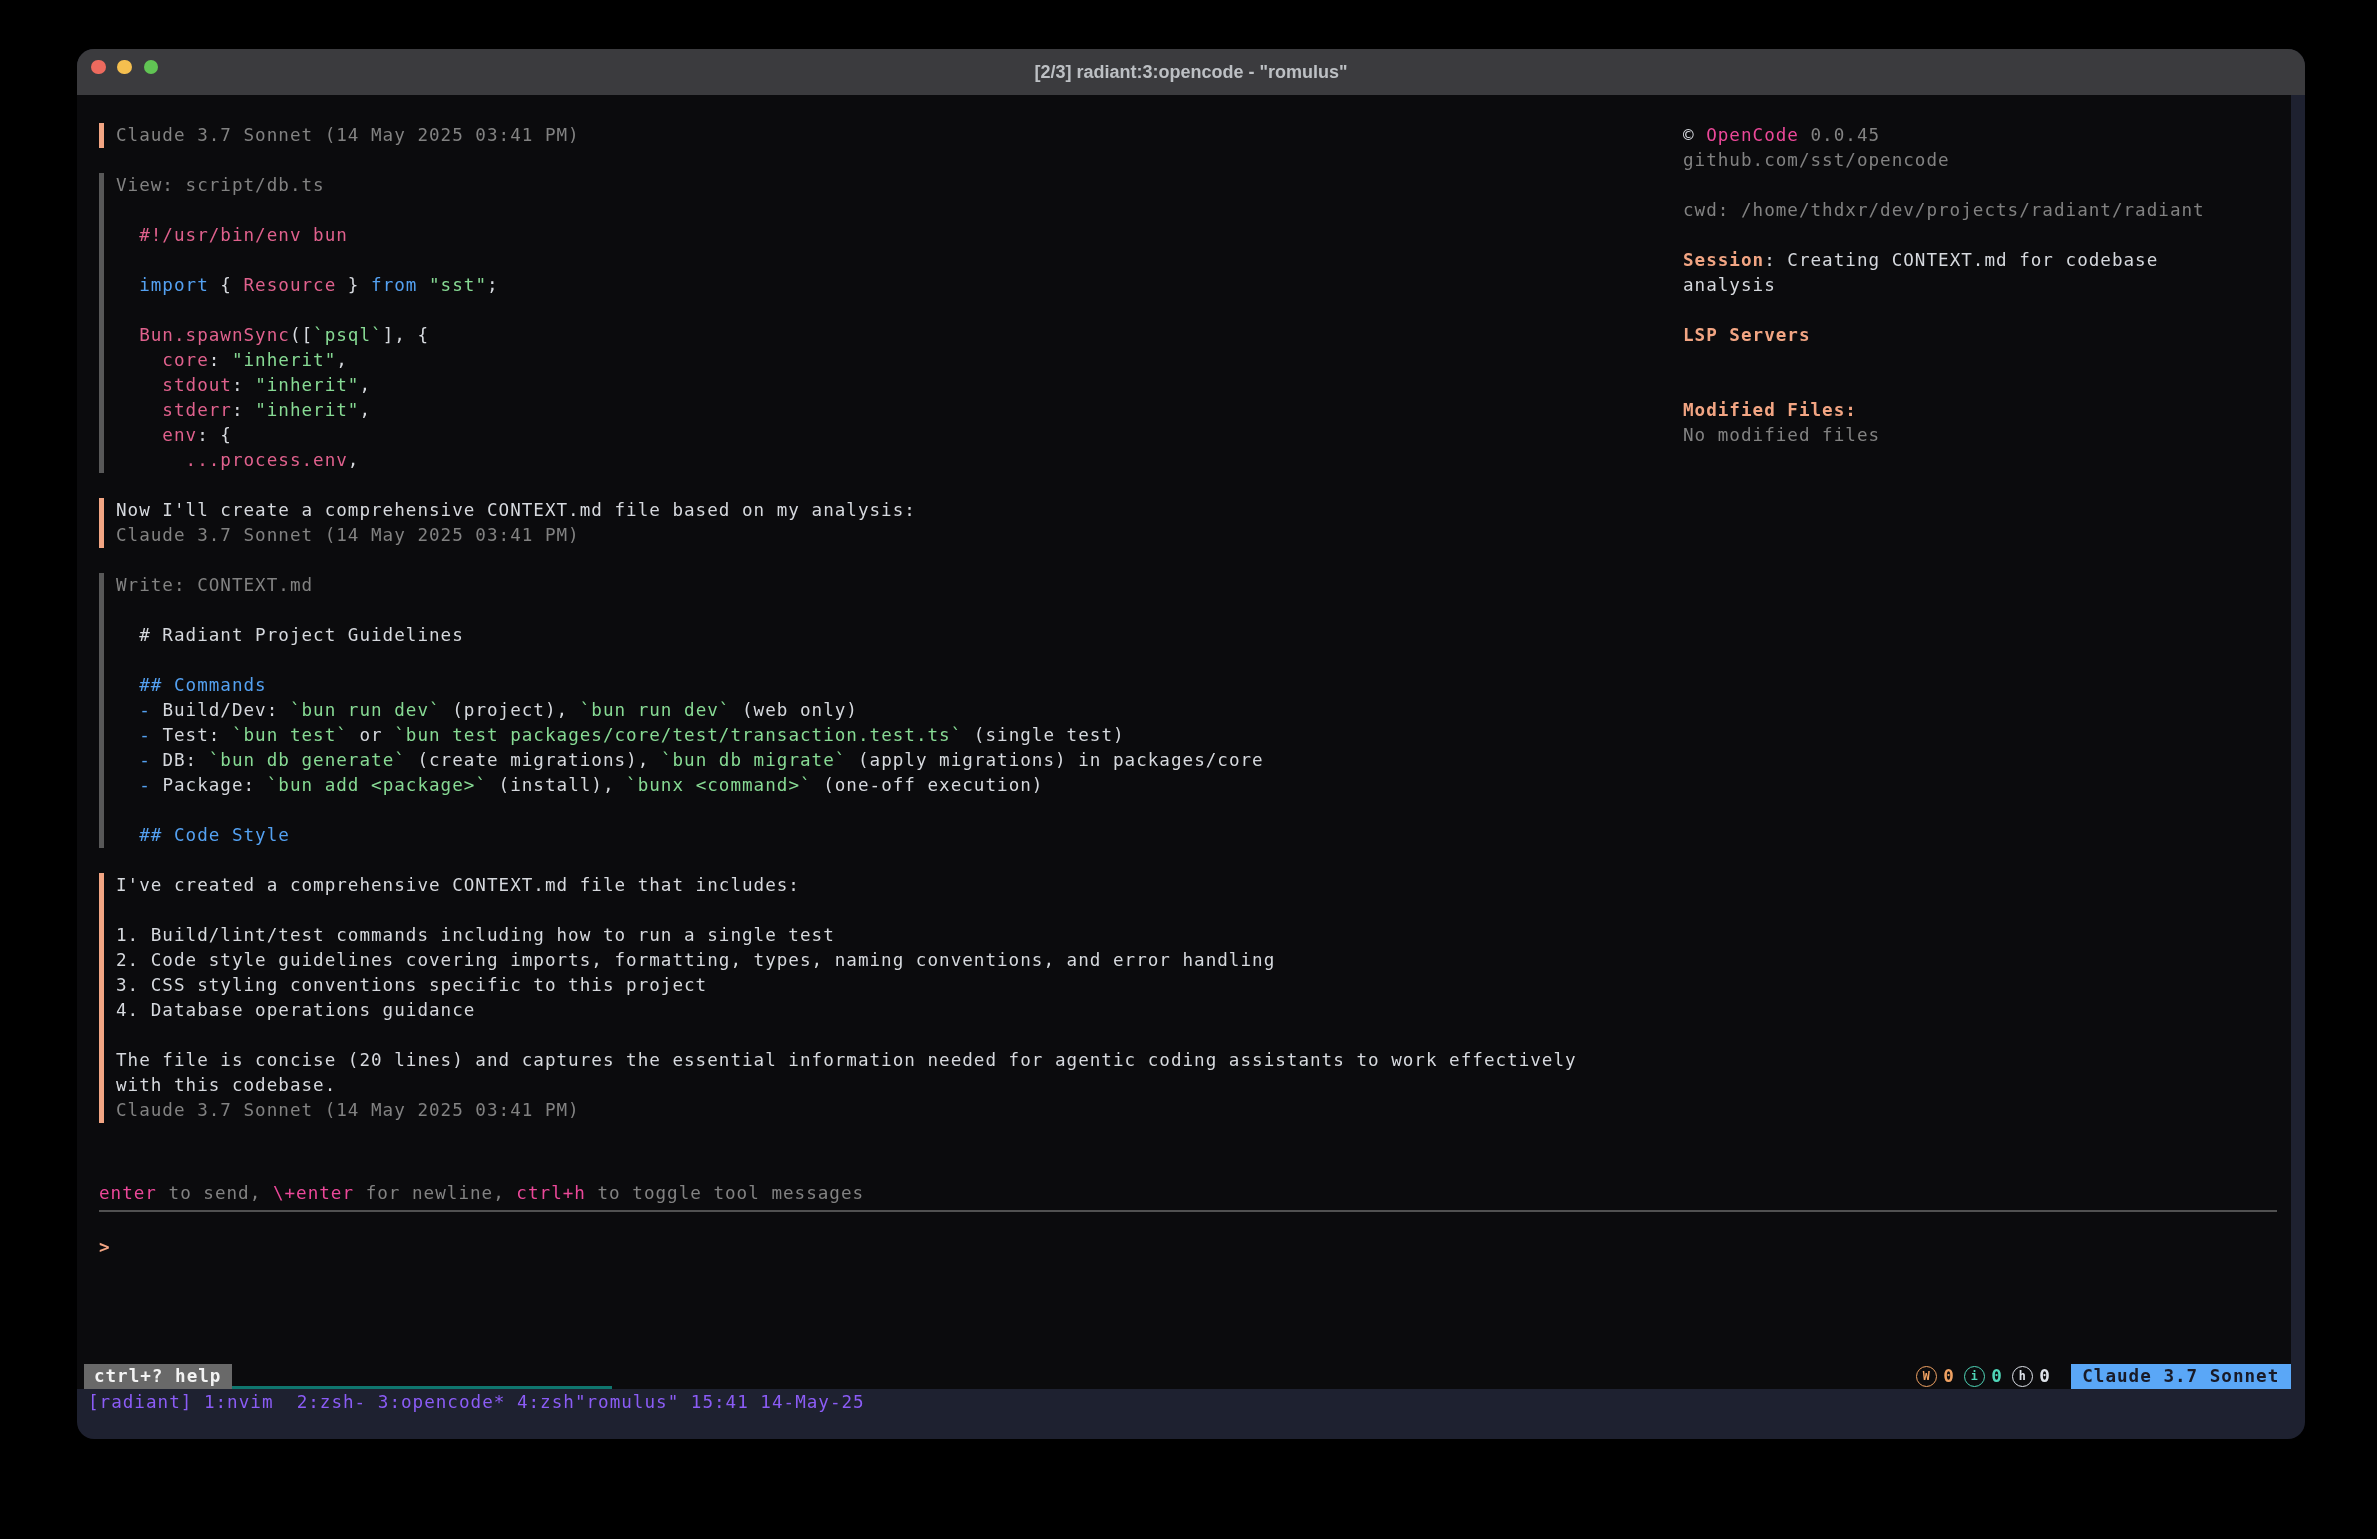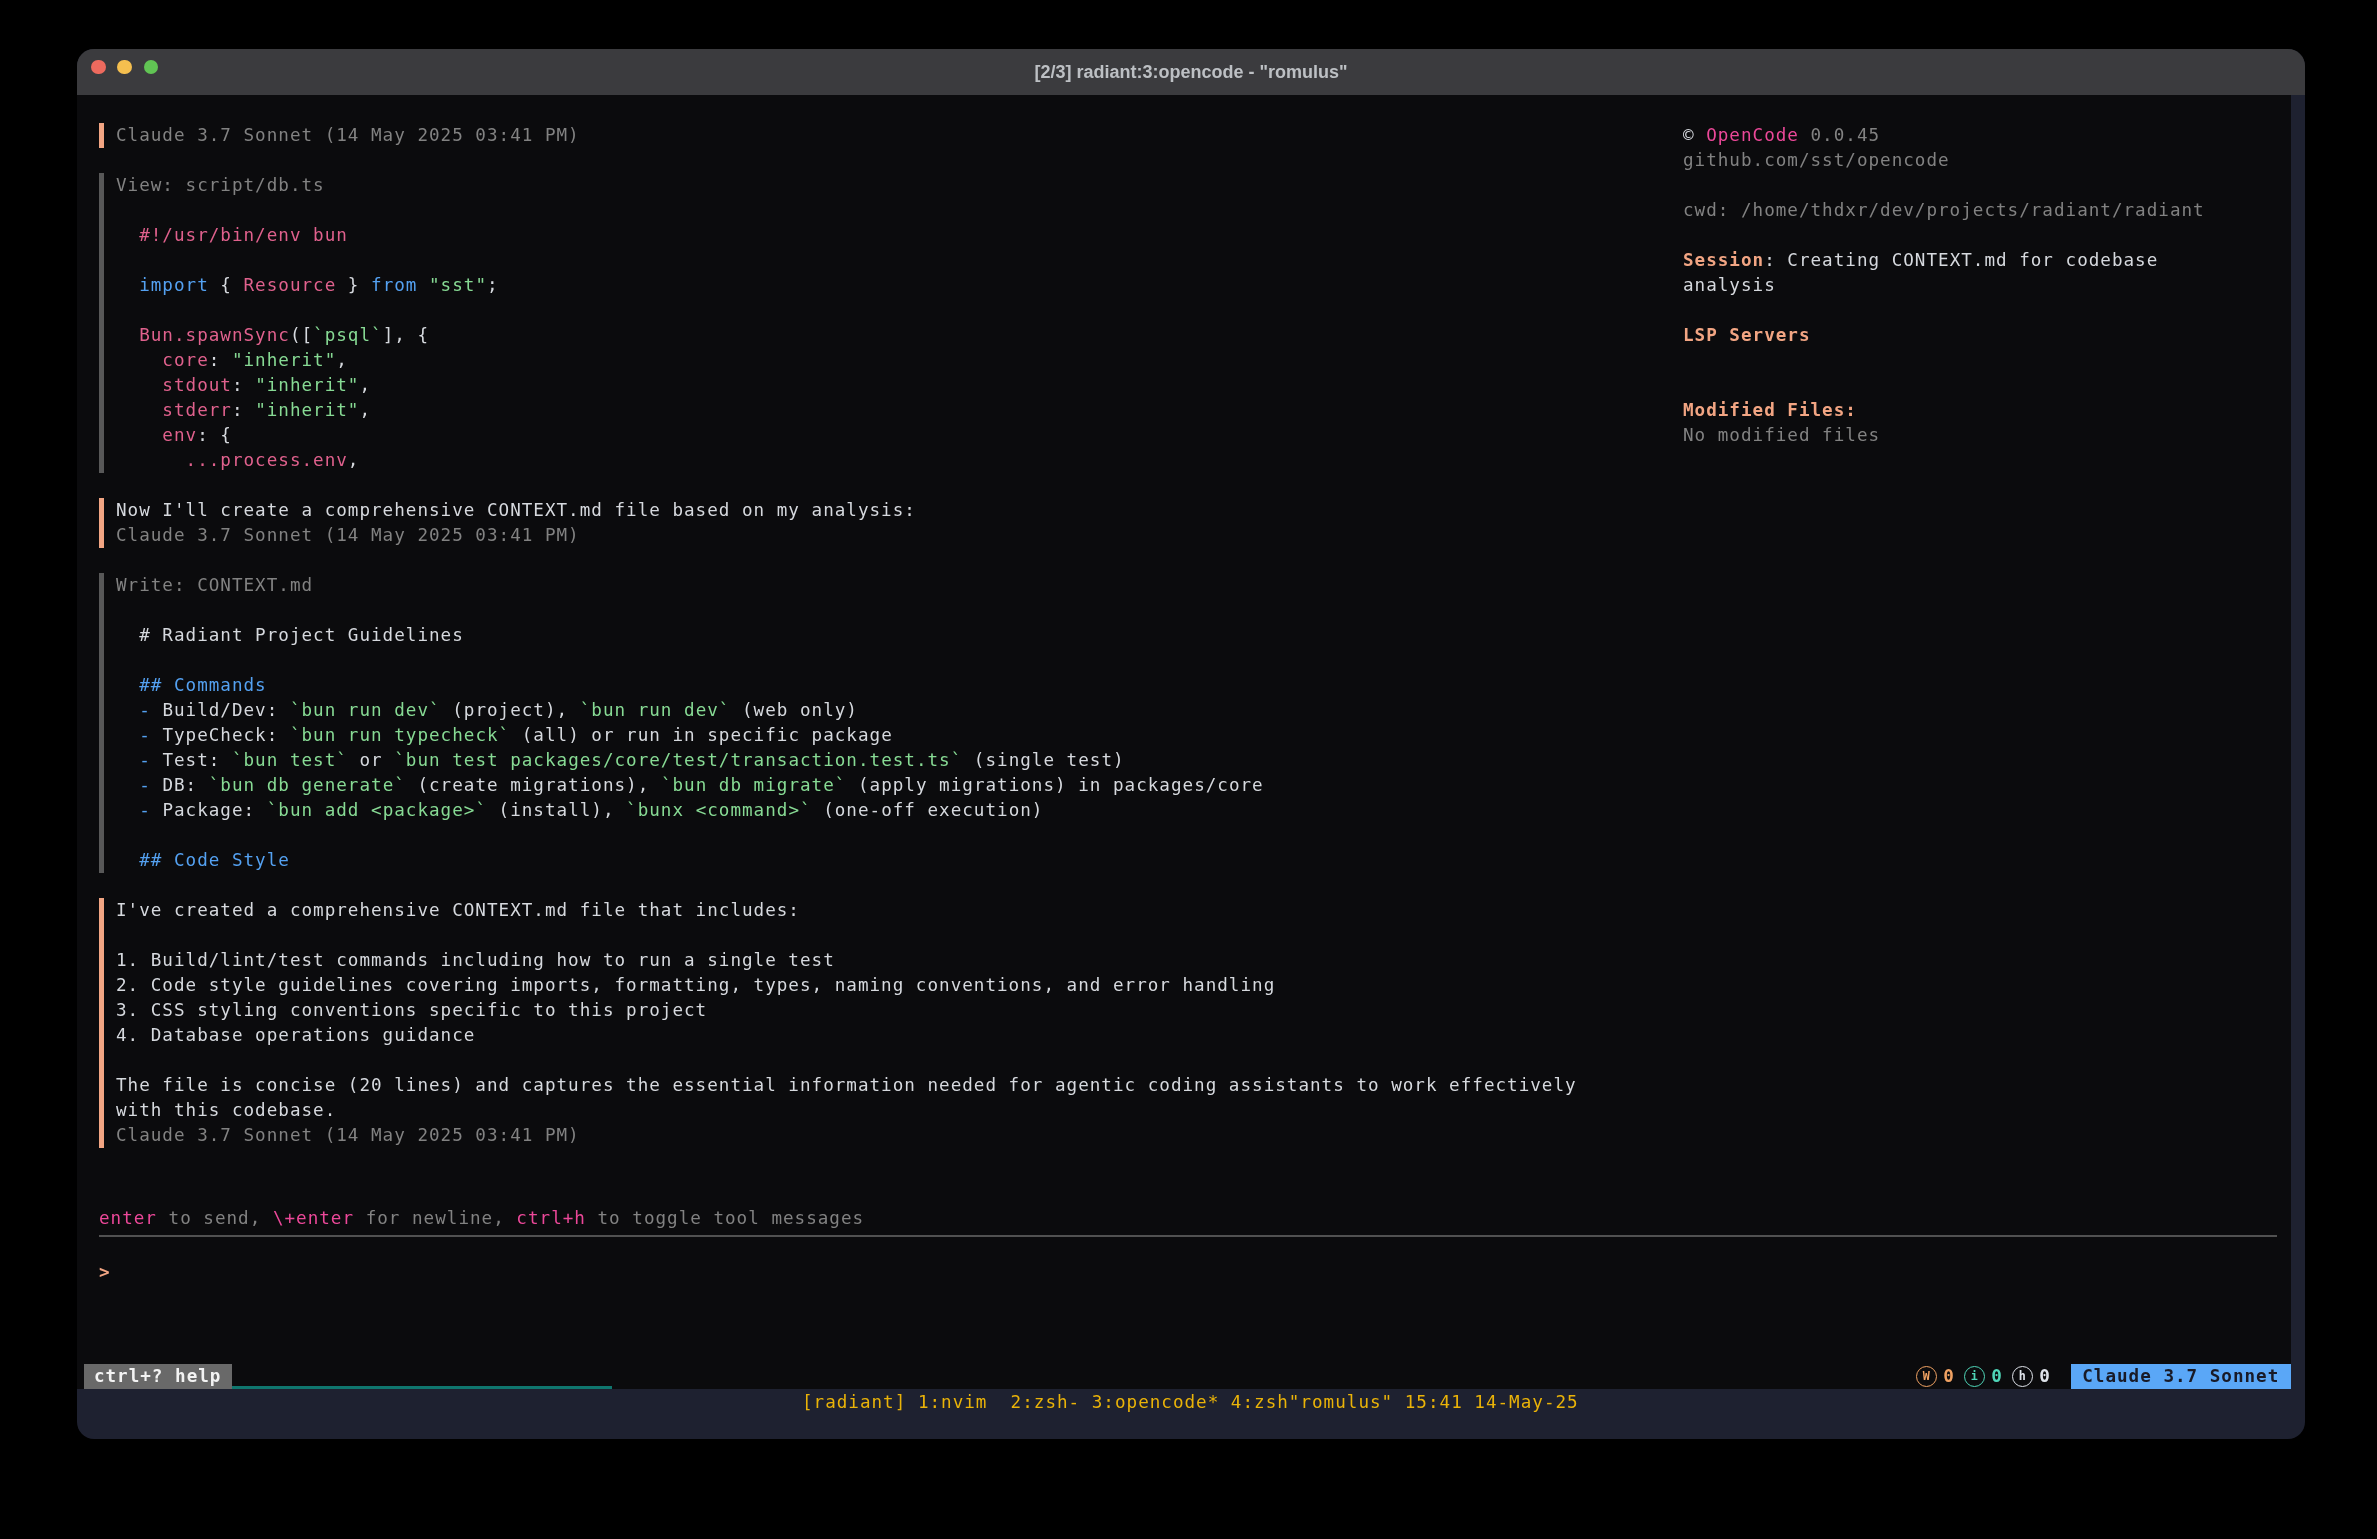--- a/index.html
+++ b/index.html
@@ -35,22 +35,22 @@
   .diag{display:flex;align-items:center;gap:6.5px;}
   .diag .circ{width:19px;height:19px;border-radius:50%;border:1.6px solid;display:inline-flex;
     align-items:center;justify-content:center;font-size:11.7px;font-weight:700;letter-spacing:0;}
   .diag .cnt{font-weight:700;}
   .diag-warn{color:#f0a263;} .diag-warn .circ{border-color:#f0a263;}
   .diag-info{color:#4fd6b8;} .diag-info .circ{border-color:#4fd6b8;}
   .diag-hint{color:#dfe3ea;} .diag-hint .circ{border-color:#dfe3ea;}
   .badge{height:25.4px;line-height:25.4px;padding:0 11.7px;background:#5aa7f7;color:#181a27;
     font-weight:700;white-space:pre;}
   .tmuxbar{position:absolute;left:0;top:1294px;width:2228px;height:26px;background:#1e2130;
-    display:flex;justify-content:center;align-items:center;
-    padding:0 12.4px 0 11px;box-sizing:border-box;color:#eab308;white-space:pre;}
+    display:flex;justify-content:flex-start;align-items:center;
+    padding:0 12.4px 0 11px;box-sizing:border-box;color:#8b5cf6;white-space:pre;}
   .gutter{position:absolute;right:0;top:0;width:14.4px;height:1294px;background:#1e2130;}
   
   .c-w{color:#d6d9de;} .c-wb{color:#ec4899;font-weight:400;text-align:center;}
   .c-g{color:#828282;} .c-p{color:#e0618d;} .c-b{color:#54a1f1;}
   .c-gn{color:#87da94;} .c-o{color:#f2a583;} .c-ob{color:#f2a583;font-weight:700;}
 </style>
 </head>
 <body>
 
 <div class="screen">
@@ -90,21 +90,20 @@
               <div class="line"><span class="c-w">Now I'll create a comprehensive CONTEXT.md file based on my analysis:</span></div>
               <div class="line"><span class="c-g">Claude 3.7 Sonnet (14 May 2025 03:41 PM)</span></div>
             </div>
           <div class="block">
               <div class="line"><span class="c-g">Write: CONTEXT.md</span></div>
               <div class="line">&nbsp;</div>
               <div class="line"><span class="c-w">  # Radiant Project Guidelines</span></div>
               <div class="line">&nbsp;</div>
               <div class="line"><span class="c-b">  ## Commands</span></div>
               <div class="line"><span class="c-b">  - </span><span class="c-w">Build/Dev: </span><span class="c-gn">`bun run dev`</span><span class="c-w"> (project), </span><span class="c-gn">`bun run dev`</span><span class="c-w"> (web only)</span></div>
-              <div class="line"><span class="c-b">  - </span><span class="c-w">TypeCheck: </span><span class="c-gn">`bun run typecheck`</span><span class="c-w"> (all) or run in specific package</span></div>
               <div class="line"><span class="c-b">  - </span><span class="c-w">Test: </span><span class="c-gn">`bun test`</span><span class="c-w"> or </span><span class="c-gn">`bun test packages/core/test/transaction.test.ts`</span><span class="c-w"> (single test)</span></div>
               <div class="line"><span class="c-b">  - </span><span class="c-w">DB: </span><span class="c-gn">`bun db generate`</span><span class="c-w"> (create migrations), </span><span class="c-gn">`bun db migrate`</span><span class="c-w"> (apply migrations) in packages/core</span></div>
               <div class="line"><span class="c-b">  - </span><span class="c-w">Package: </span><span class="c-gn">`bun add &lt;package&gt;`</span><span class="c-w"> (install), </span><span class="c-gn">`bunx &lt;command&gt;`</span><span class="c-w"> (one-off execution)</span></div>
               <div class="line">&nbsp;</div>
               <div class="line"><span class="c-b">  ## Code Style</span></div>
             </div>
           <div class="block accent">
               <div class="line"><span class="c-w">I've created a comprehensive CONTEXT.md file that includes:</span></div>
               <div class="line">&nbsp;</div>
               <div class="line"><span class="c-w">1. Build/lint/test commands including how to run a single test</span></div>

